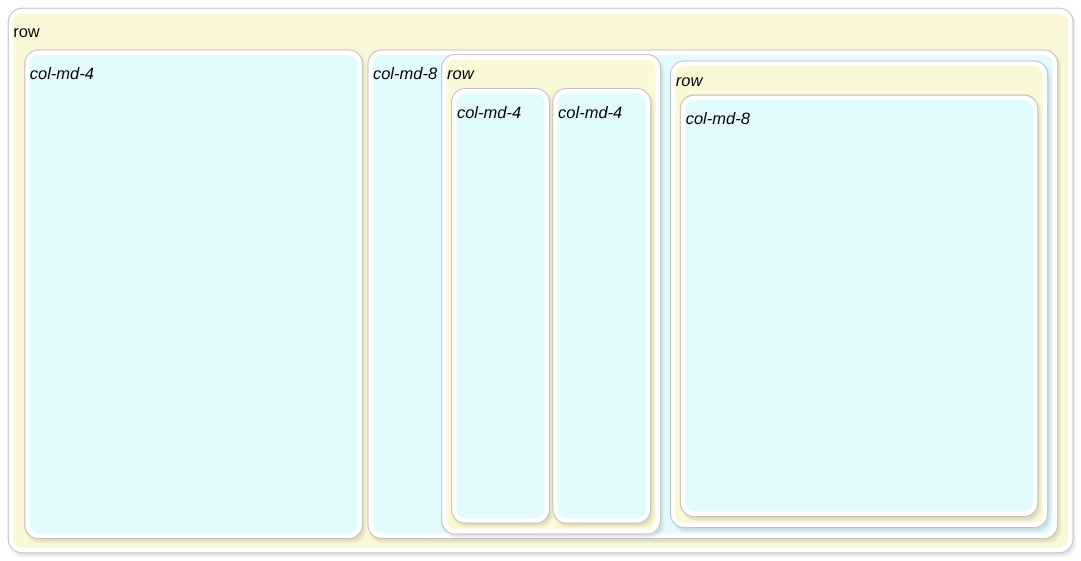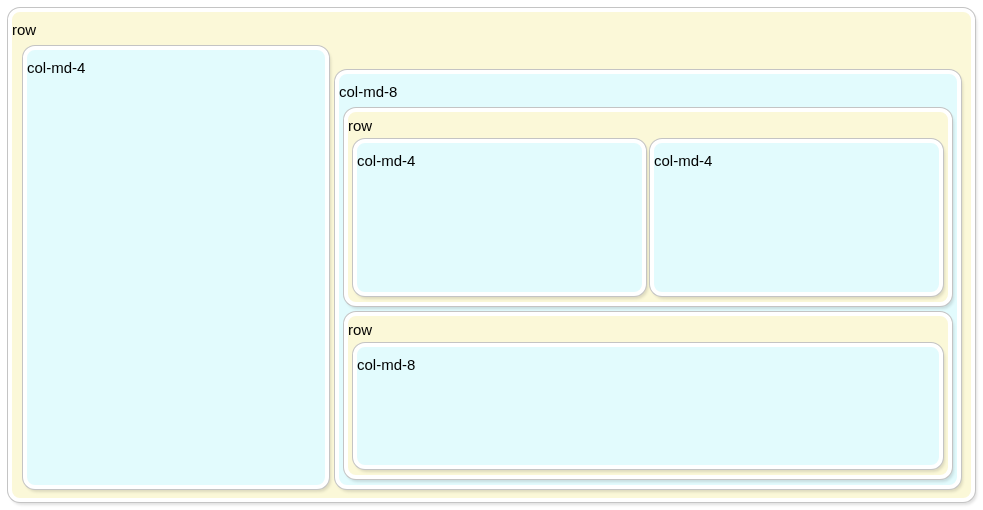--- a/index.html
+++ b/index.html
@@ -40,30 +40,30 @@
     height: 100%;
     display: flex;
     flex-direction: column;
   }
   .outer-content {
     flex: 1 1 auto;
     min-height: 0;
     display: flex;
     gap: 6px;
     padding: 2px 10px 9px 11px;
+    font-style: italic;
   }
   .left-col {
     flex: 0 0 306px;
   }
   .right-col {
     flex: 1 1 auto;
     display: flex;
-    flex-direction: column;
+    flex-direction: row;
     min-width: 0;
-    margin-top: 24px;
   }
   .right-col > .label { height: 34px; }
   
   .nested-row {
     display: flex;
     flex-direction: column;
     margin: 0 5px;
   }
   .nested-row > .label {
     height: 26px;

